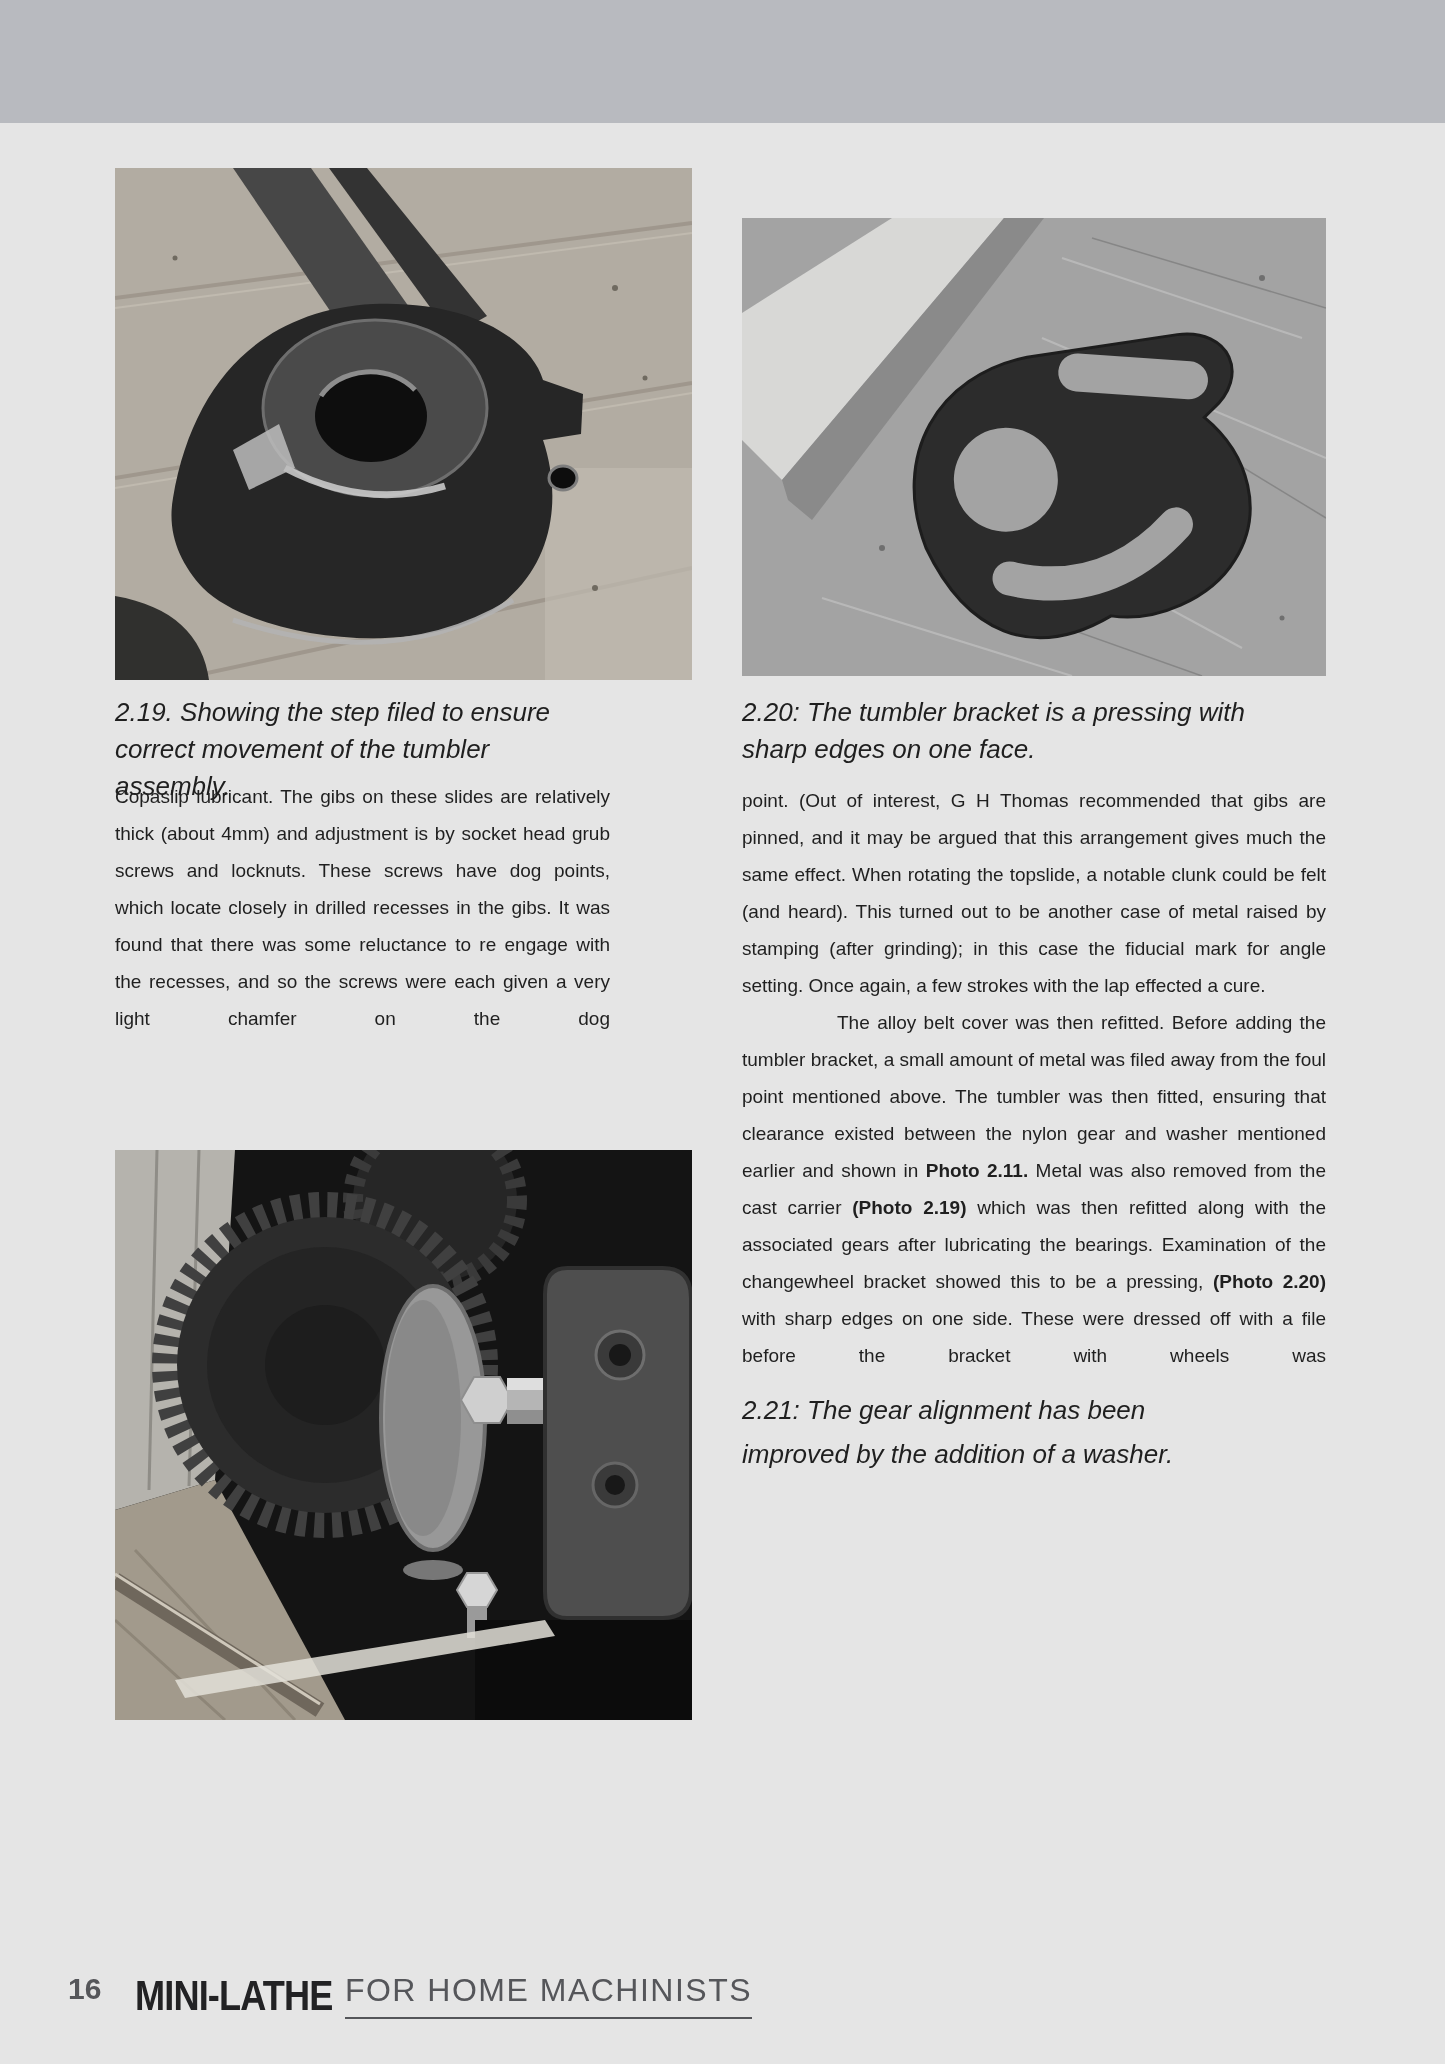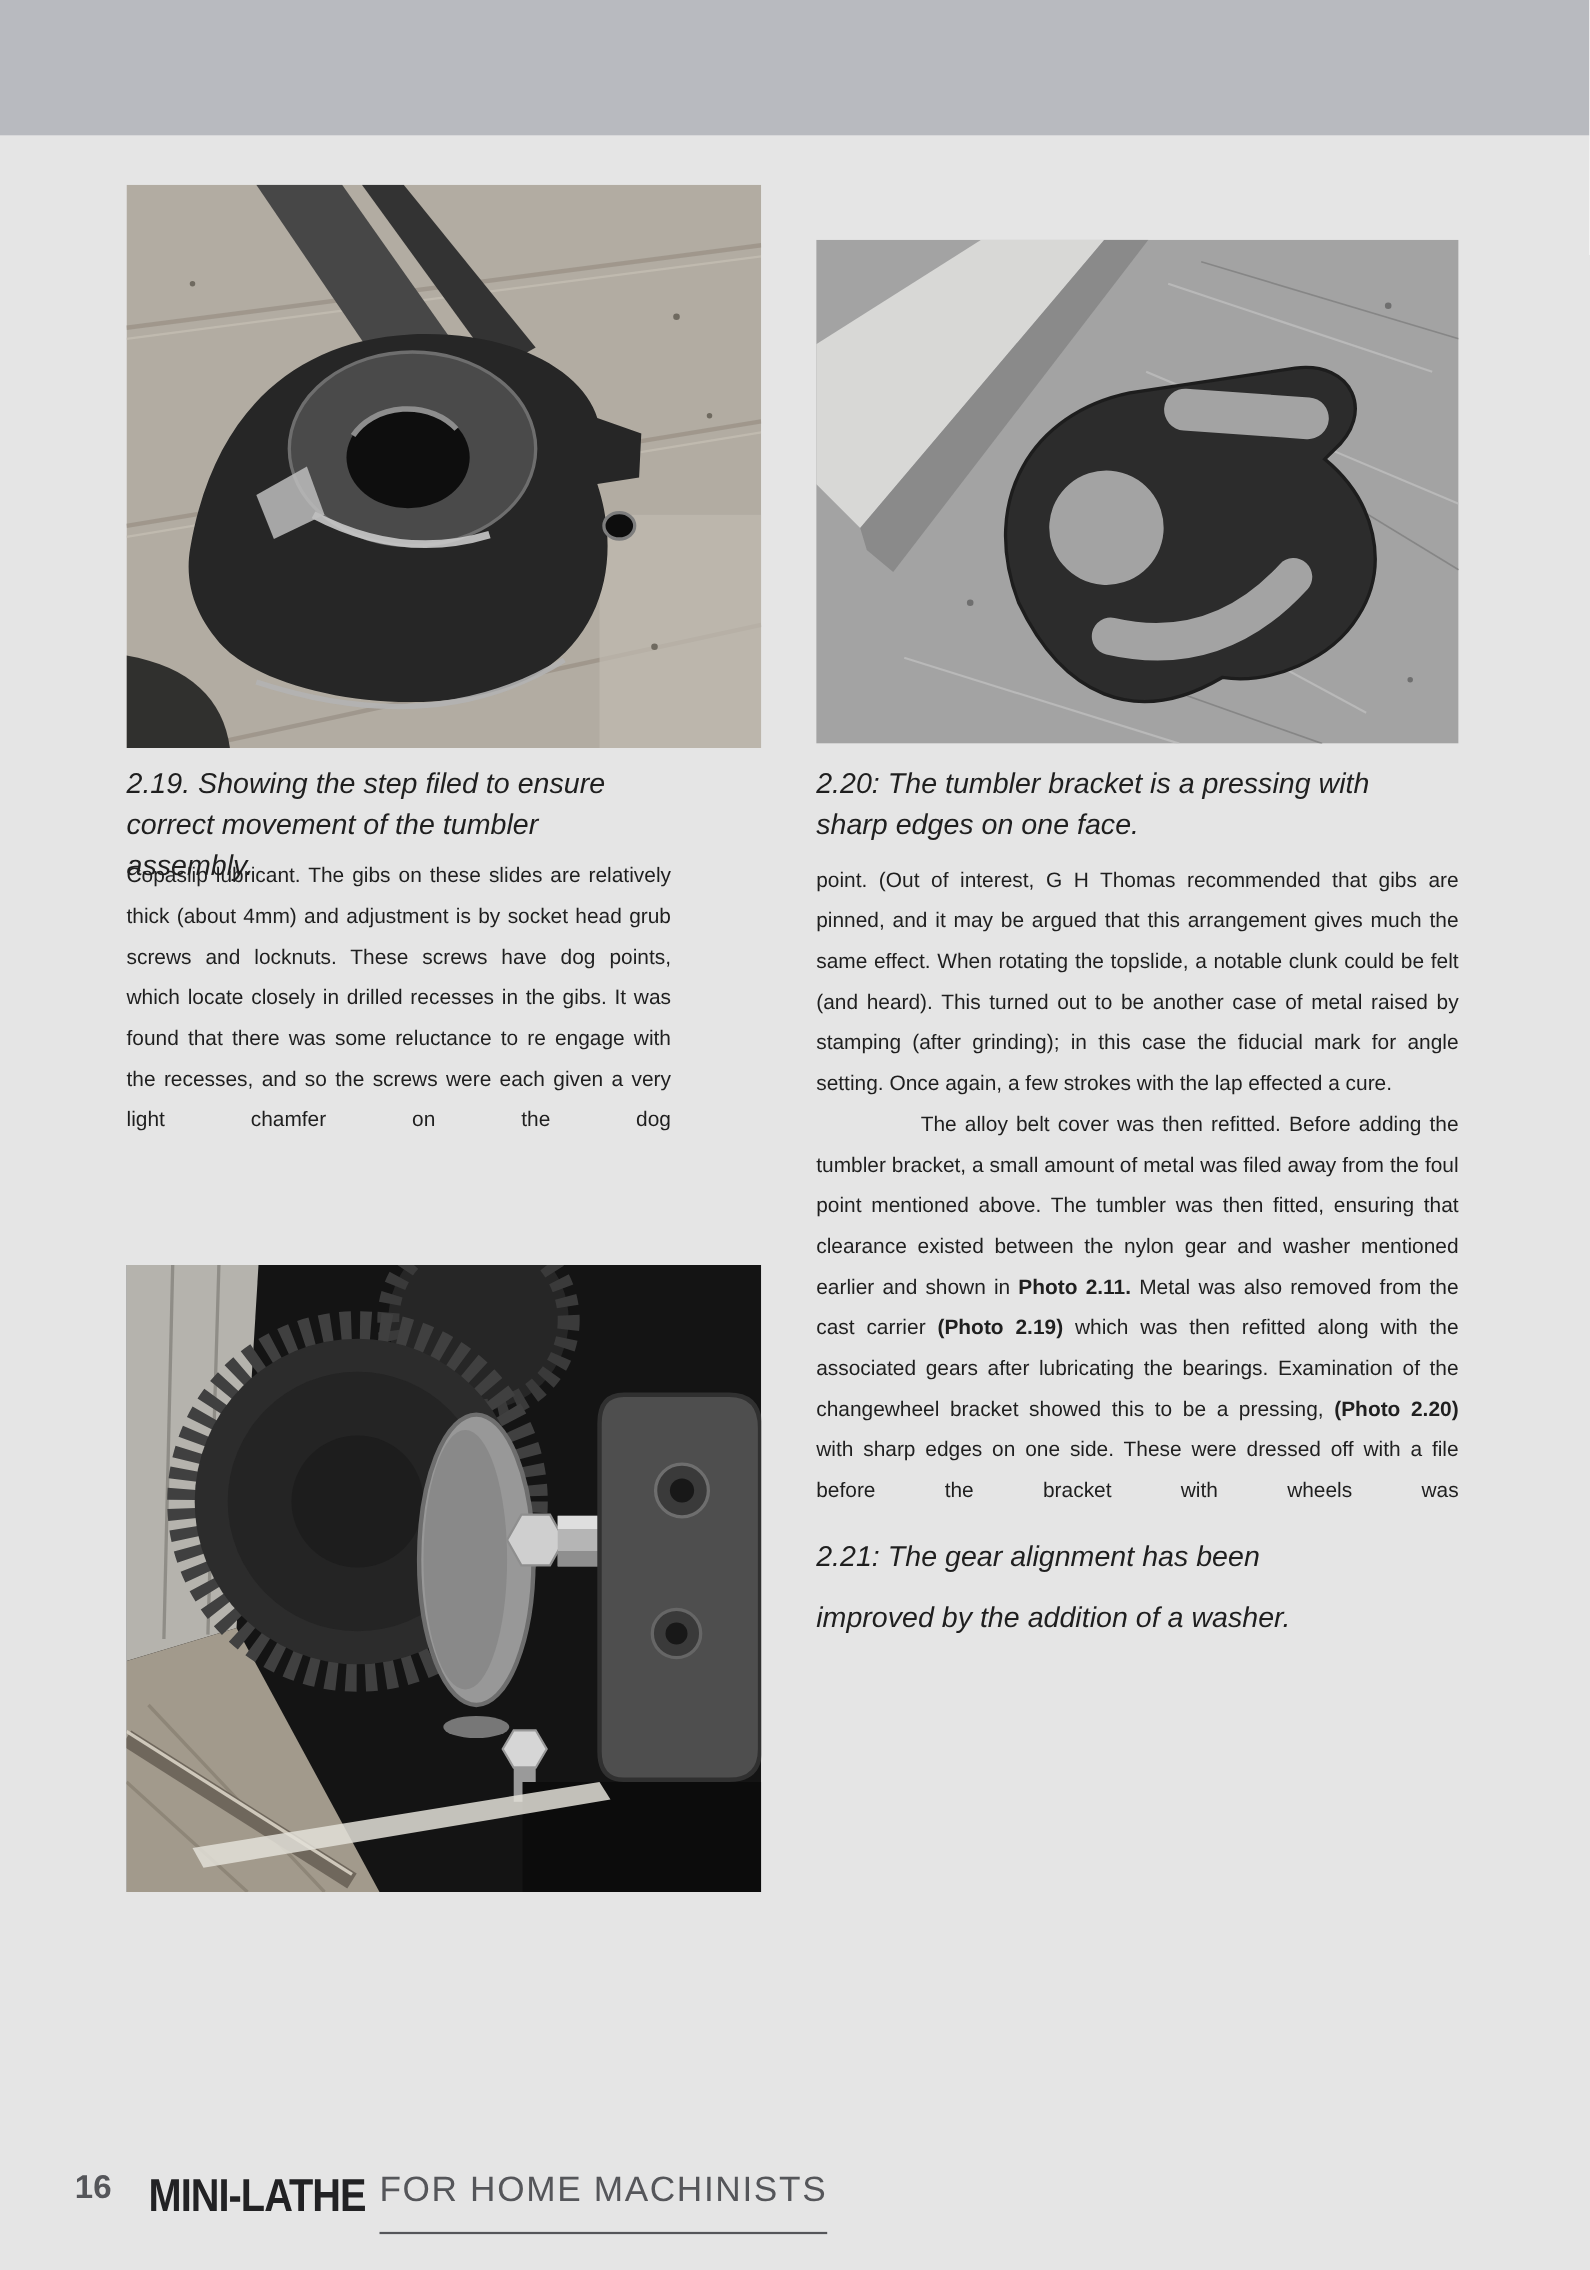--- a/index.html
+++ b/index.html
@@ -42,21 +42,21 @@
 
   .col-left {
     position:absolute; left:115px; top:778px; width:495px;
   }
   .col-right {
     position:absolute; left:742px; top:752px; width:584px;margin-top:30px;
   }
   .col-right p.indent { text-indent:95px; }
   .col-right .caption-inline {
     font-style:italic;
-    font-size:26px; line-height:55px;
+    font-size:26px; line-height:44px;
     max-width:490px;
     margin-top:14px;
   }
   .bold { font-weight:bold; }
 
   .footer {
     position:absolute; left:68px; top:1972px;
     display:flex; align-items:flex-start;
     white-space:nowrap;
   }
@@ -69,21 +69,21 @@
     font-size:42px; font-weight:800;
     letter-spacing:-1px; color:#222224;
     transform:scaleX(0.86); transform-origin:left bottom;
   }
   .book-subtitle {
     display:inline-block;
     margin-left:-20px;
     font-size:32px; font-weight:400;
     letter-spacing:1.5px; color:#55565a;
     border-bottom:2px solid #55565a;
-    padding-bottom:20px;
+    padding-bottom:8px;
   }
 </style>
 </head>
 <body>
 
 <div class="page">
 
   <div class="top-bar"></div>
 
   <figure class="photo photo-219" aria-label="cast tumbler carrier with filed step on workbench">

